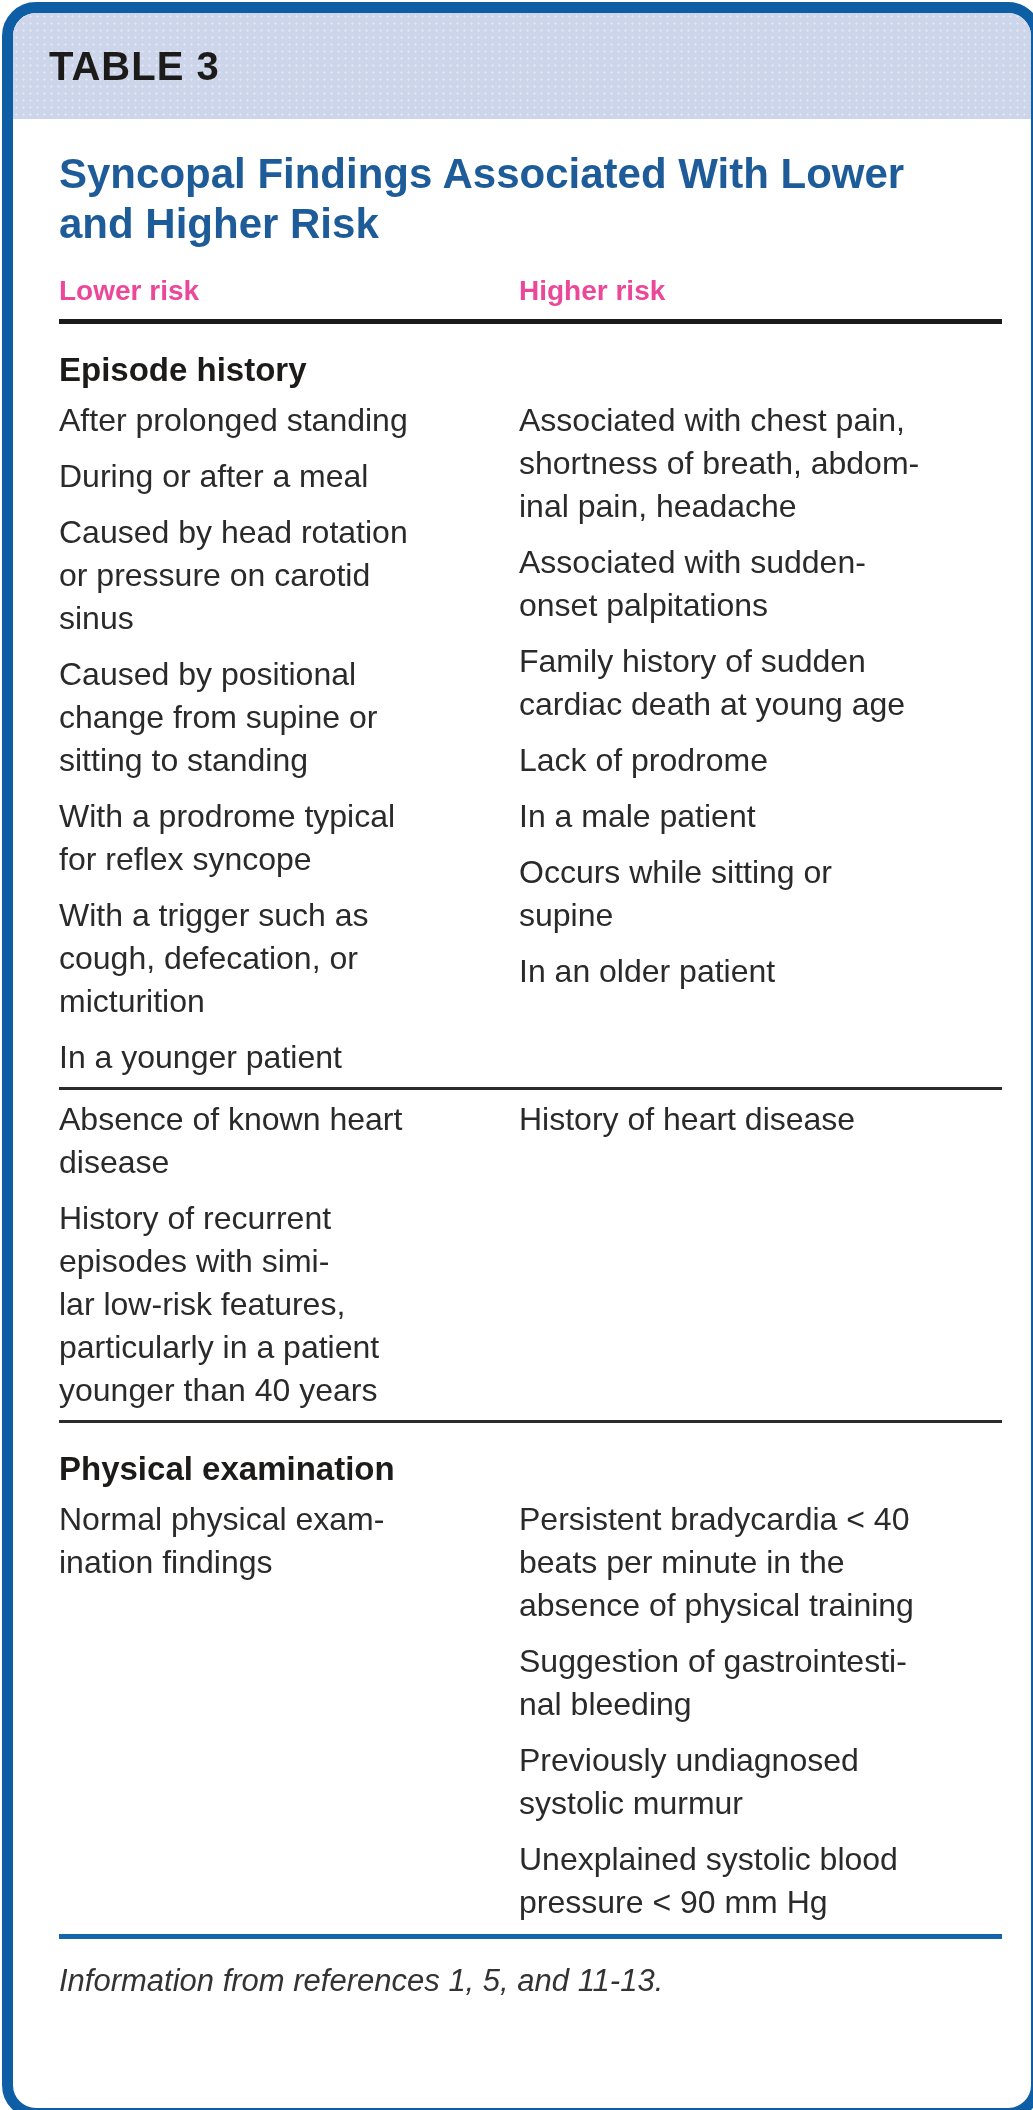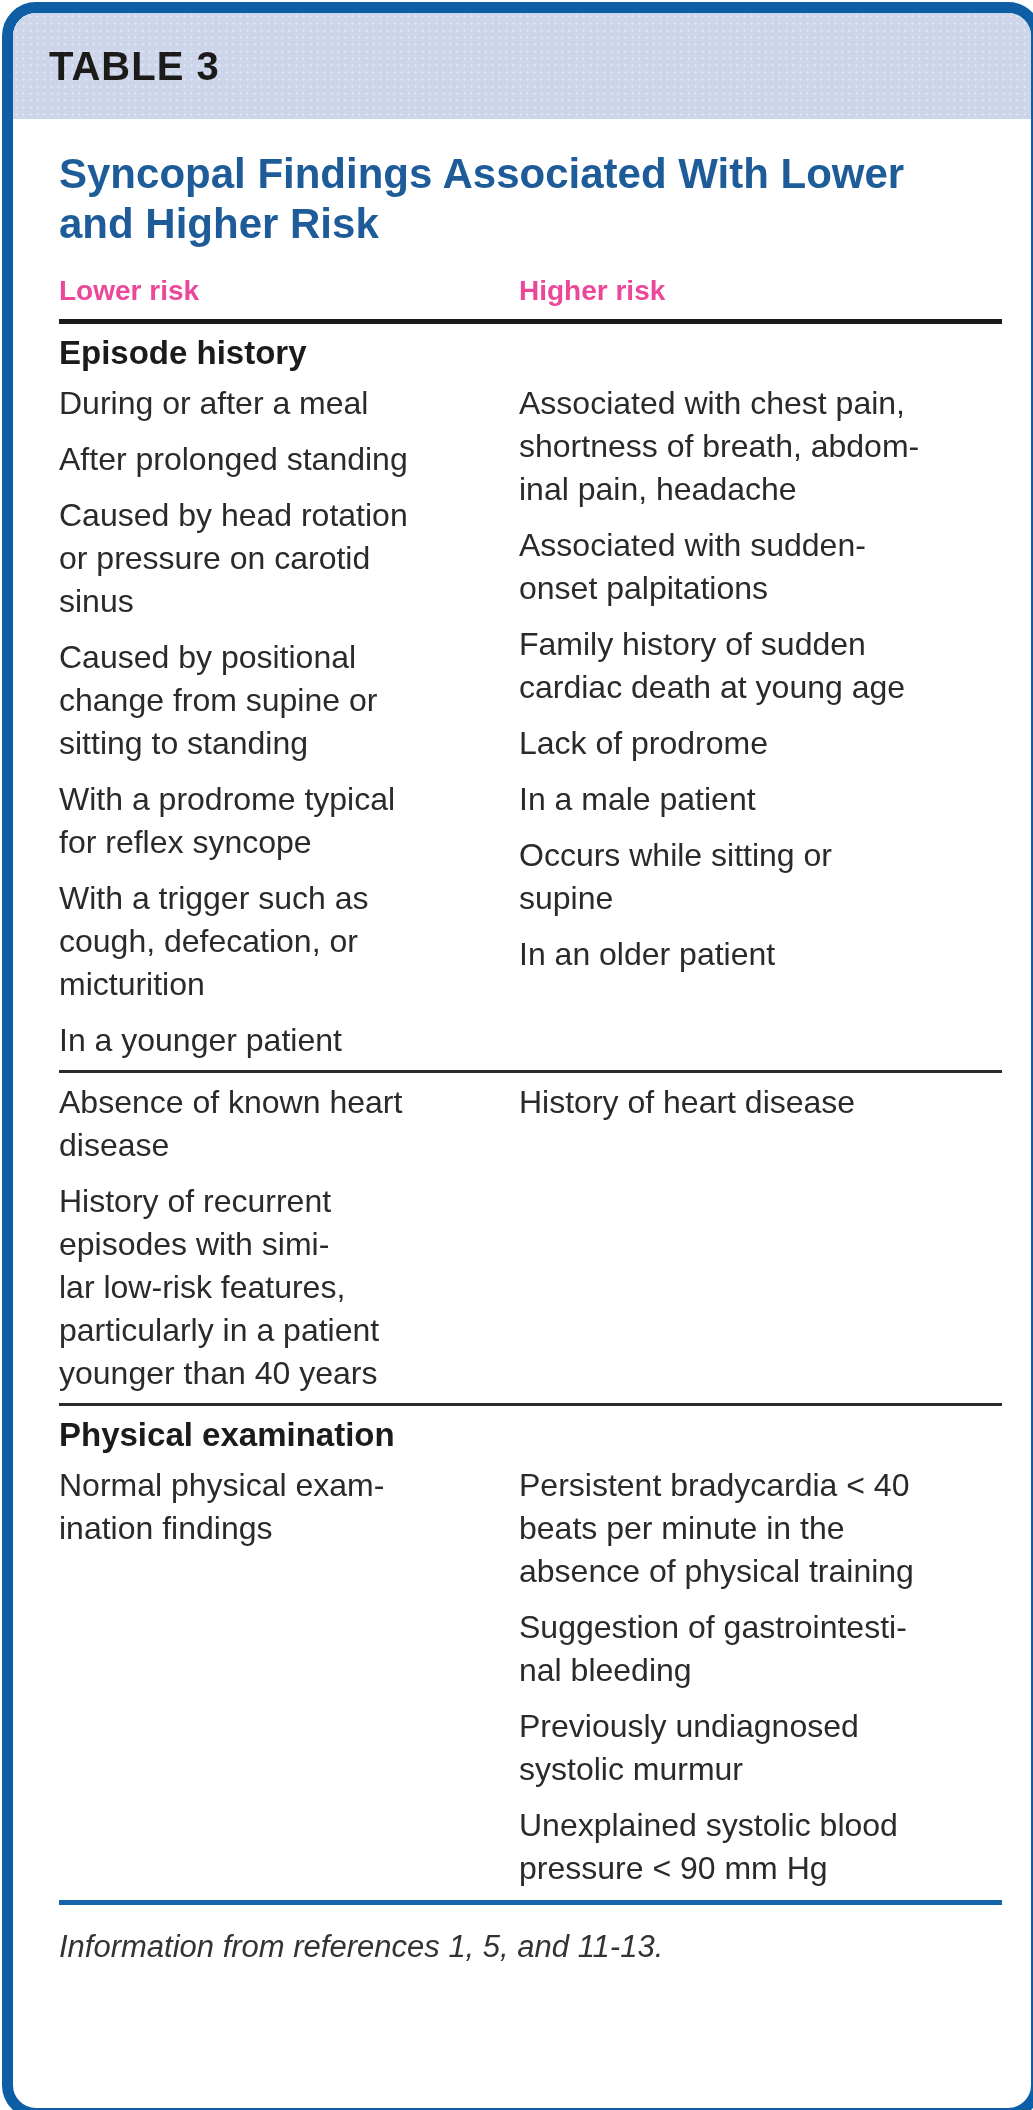--- a/index.html
+++ b/index.html
@@ -66,21 +66,21 @@
     border: none;
     border-top: 3px solid #2b2b2b;
     margin: 8px 0 0 0;
   }
   .rule-blue {
     border: none;
     border-top: 5px solid #1565ab;
     margin: 10px 0 0 0;
   }
   .section-heading {
-    margin-top: 7px;
+    margin-top: 24px;
     font-size: 33px;
     font-weight: bold;
     color: #1c1b1a;
     line-height: 43px;
   }
   .section-row {
     display: grid;
     grid-template-columns: 460px 1fr;
     margin-top: 8px;
   }
@@ -118,22 +118,22 @@
       <span class="col-header">Lower risk</span>
       <span class="col-header">Higher risk</span>
     </div>
 
     <hr class="rule-black">
 
     <div>
       <div class="section-heading">Episode history</div>
       <div class="section-row">
         <div class="cell">
+          <p>After prolonged standing</p>
           <p>During or after a meal</p>
-          <p>After prolonged standing</p>
           <p>Caused by head rotation
 or pressure on carotid
 sinus</p>
           <p>Caused by positional
 change from supine or
 sitting to standing</p>
           <p>With a prodrome typical
 for reflex syncope</p>
           <p>With a trigger such as
 cough, defecation, or

